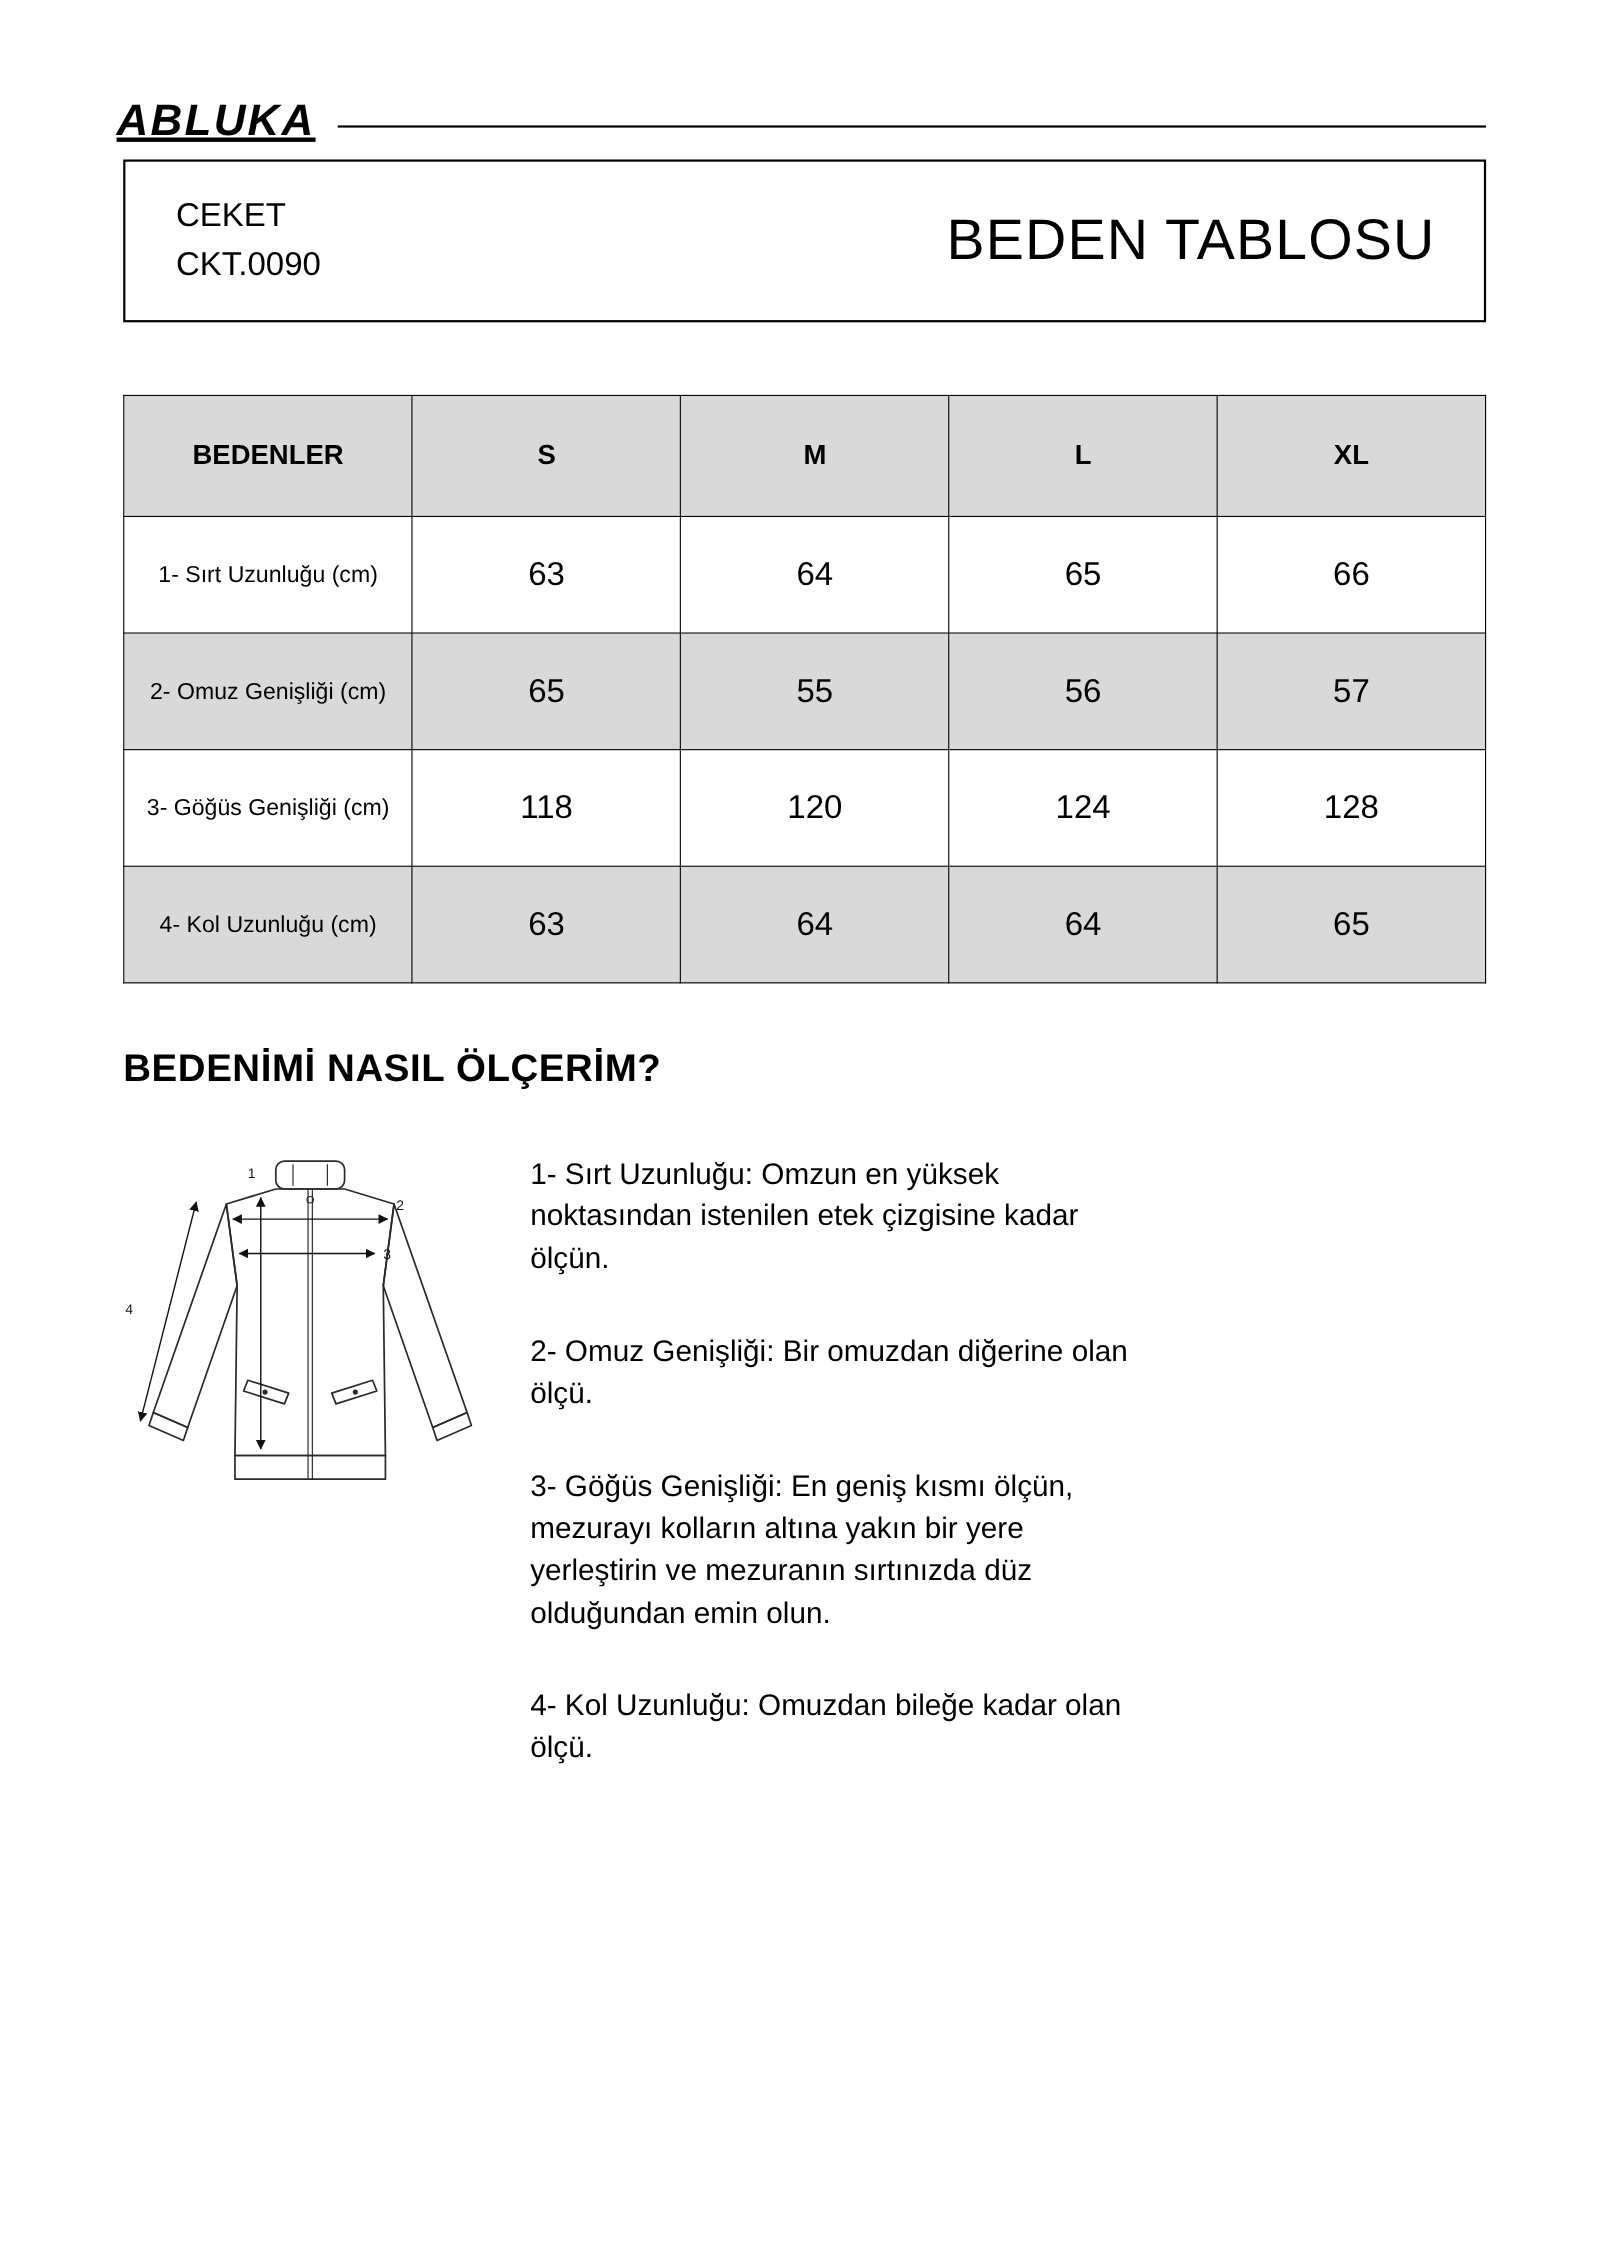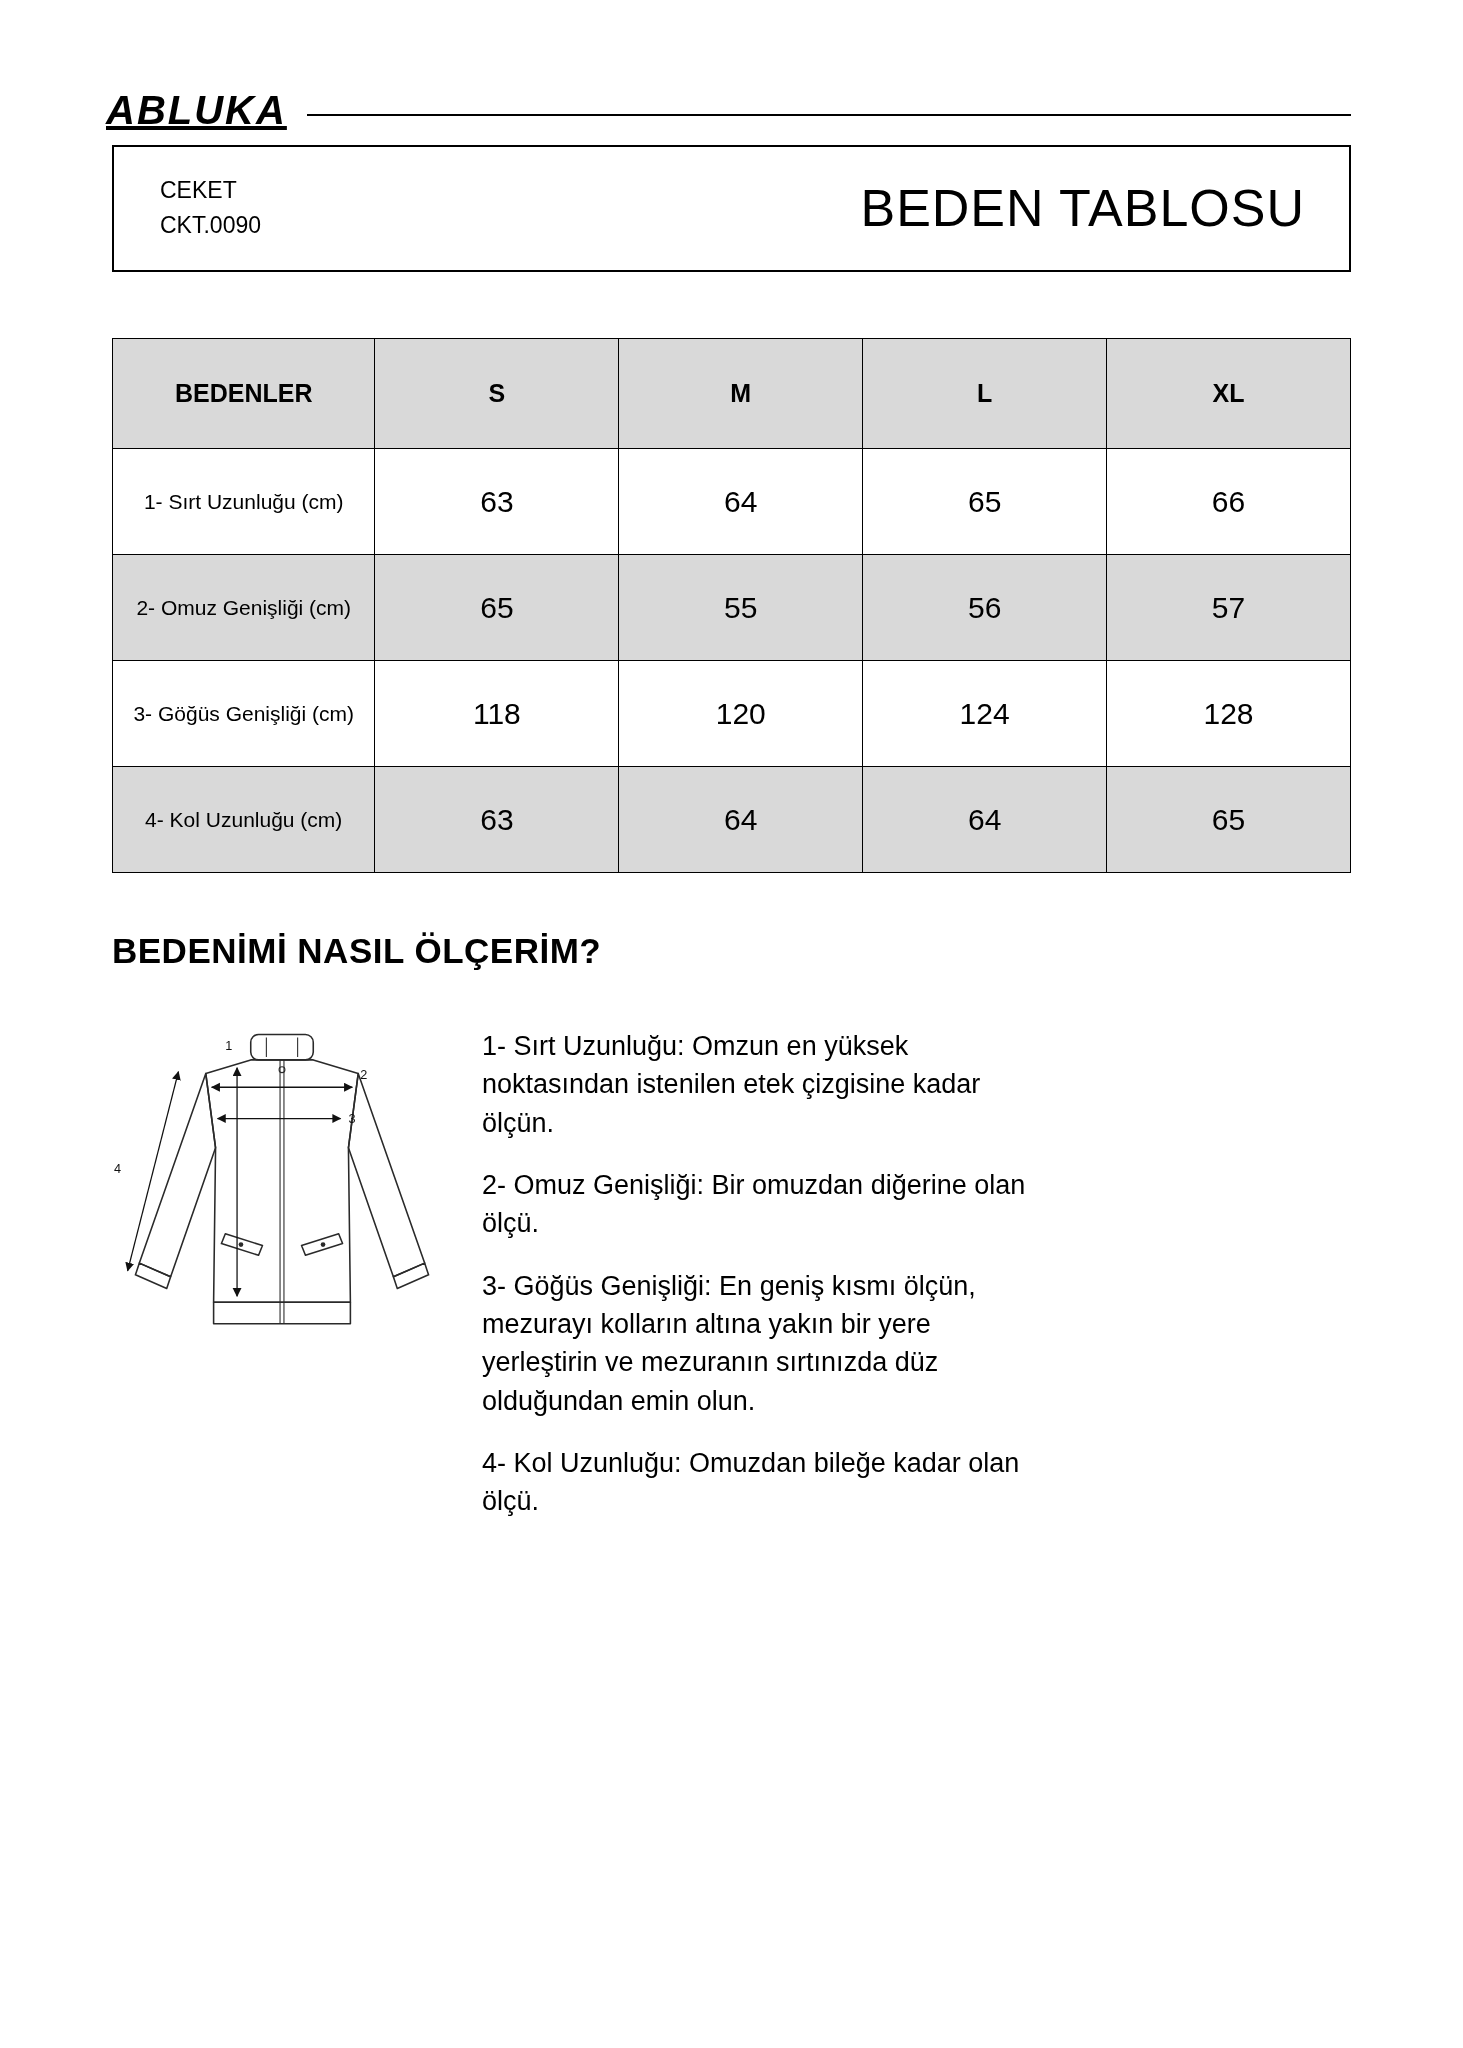--- a/index.html
+++ b/index.html
@@ -20,21 +20,21 @@
   .logo-rule { flex:1; border-top:2px solid #000; margin-top:8px; }
 
   
   .title-box {
     border:2px solid #000;
     margin-top:12px;
     padding:26px 44px 28px 46px;
     display:flex; justify-content:space-between; align-items:center;
     min-height:126px;
   }
-  .product-meta { font-size:23px; line-height:1.5; }
+  .product-meta { font-size:30px; line-height:1.5; }
   .page-title { font-size:52px; font-weight:normal; letter-spacing:1px; }
 
   
   .size-table {
     width:100%; border-collapse:collapse; margin-top:66px;
     table-layout:fixed;
   }
   .size-table th, .size-table td {
     border:1.5px solid #000;
     text-align:center; vertical-align:middle;
@@ -47,21 +47,21 @@
   .size-table tbody tr.shaded td { background:#d9d9d9; }
   .row-label { font-size:21px; }
   .cell-value { font-size:30px; }
   col.label-col { width:21.2%; }
 
   
   .measure-heading { margin-top:58px; font-size:35px; font-weight:bold; letter-spacing:0.5px; }
   .measure-flex { display:flex; gap:30px; margin-top:50px; }
   .diagram { flex:0 0 340px; }
   .instructions { width:565px; font-size:27px; line-height:1.42; padding-top:6px; }
-  .instructions p + p { margin-top:24px; }
+  .instructions p + p { margin-top:46px; }
 
   svg .outline { fill:none; stroke:#2a2a2a; stroke-width:1.6; stroke-linejoin:round; }
   svg .thin    { fill:none; stroke:#2a2a2a; stroke-width:1.1; }
   svg .measure { fill:none; stroke:#111; stroke-width:1.3; }
   svg text { font-family:"Liberation Sans", sans-serif; font-size:13px; fill:#111; }
 </style>
 </head>
 <body>
 
 <div class="page">

